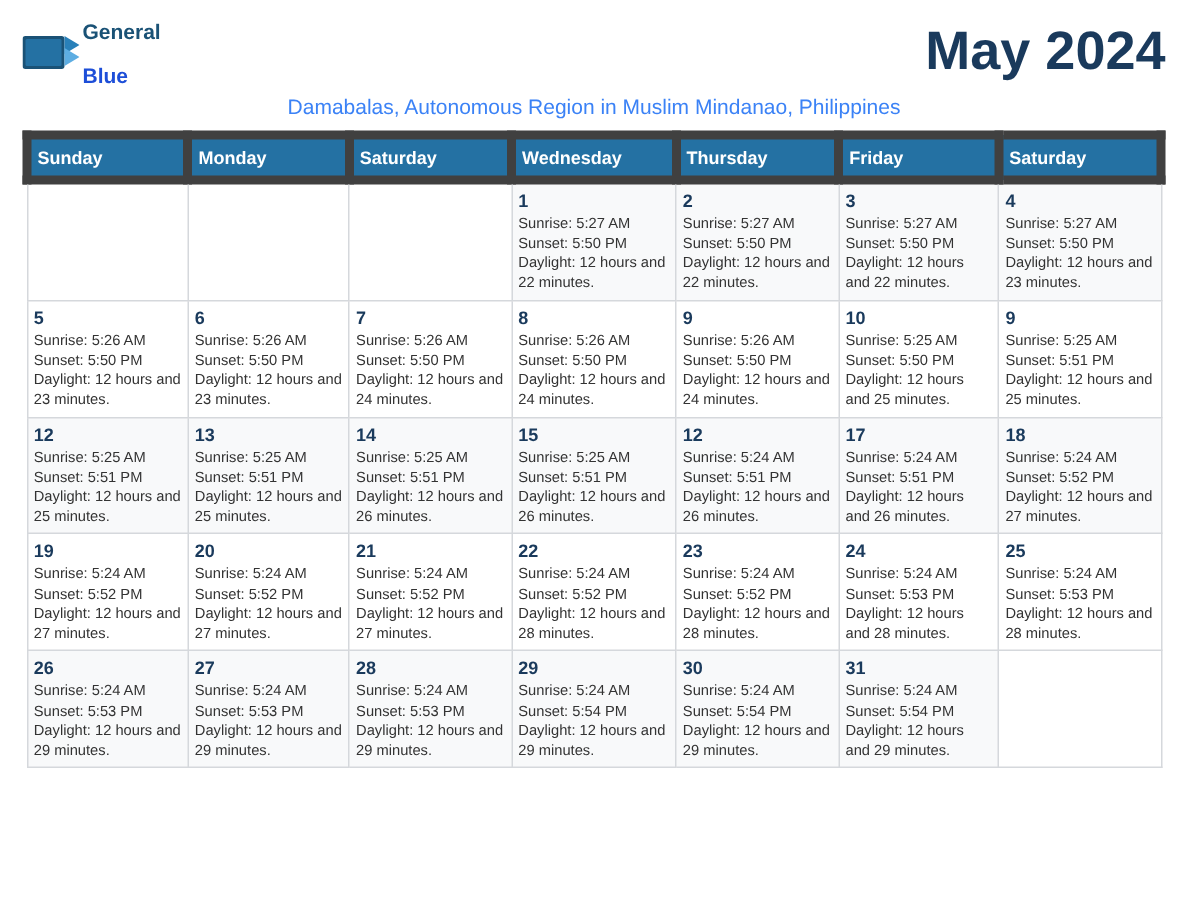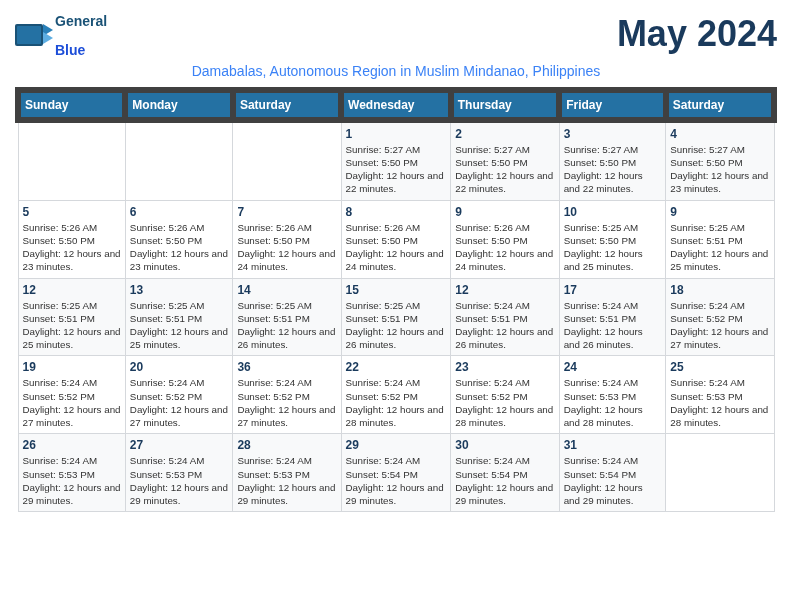--- a/index.html
+++ b/index.html
@@ -204,21 +204,21 @@
       <tr>
         <td>
           <div class="day-num">19</div>
           <div class="day-info">Sunrise: 5:24 AM<br>Sunset: 5:52 PM<br><span>Daylight: 12 hours and 27 minutes.</span></div>
         </td>
         <td>
           <div class="day-num">20</div>
           <div class="day-info">Sunrise: 5:24 AM<br>Sunset: 5:52 PM<br><span>Daylight: 12 hours and 27 minutes.</span></div>
         </td>
         <td>
-          <div class="day-num">36</div>
+          <div class="day-num">21</div>
           <div class="day-info">Sunrise: 5:24 AM<br>Sunset: 5:52 PM<br><span>Daylight: 12 hours and 27 minutes.</span></div>
         </td>
         <td>
           <div class="day-num">22</div>
           <div class="day-info">Sunrise: 5:24 AM<br>Sunset: 5:52 PM<br><span>Daylight: 12 hours and 28 minutes.</span></div>
         </td>
         <td>
           <div class="day-num">23</div>
           <div class="day-info">Sunrise: 5:24 AM<br>Sunset: 5:52 PM<br><span>Daylight: 12 hours and 28 minutes.</span></div>
         </td>

